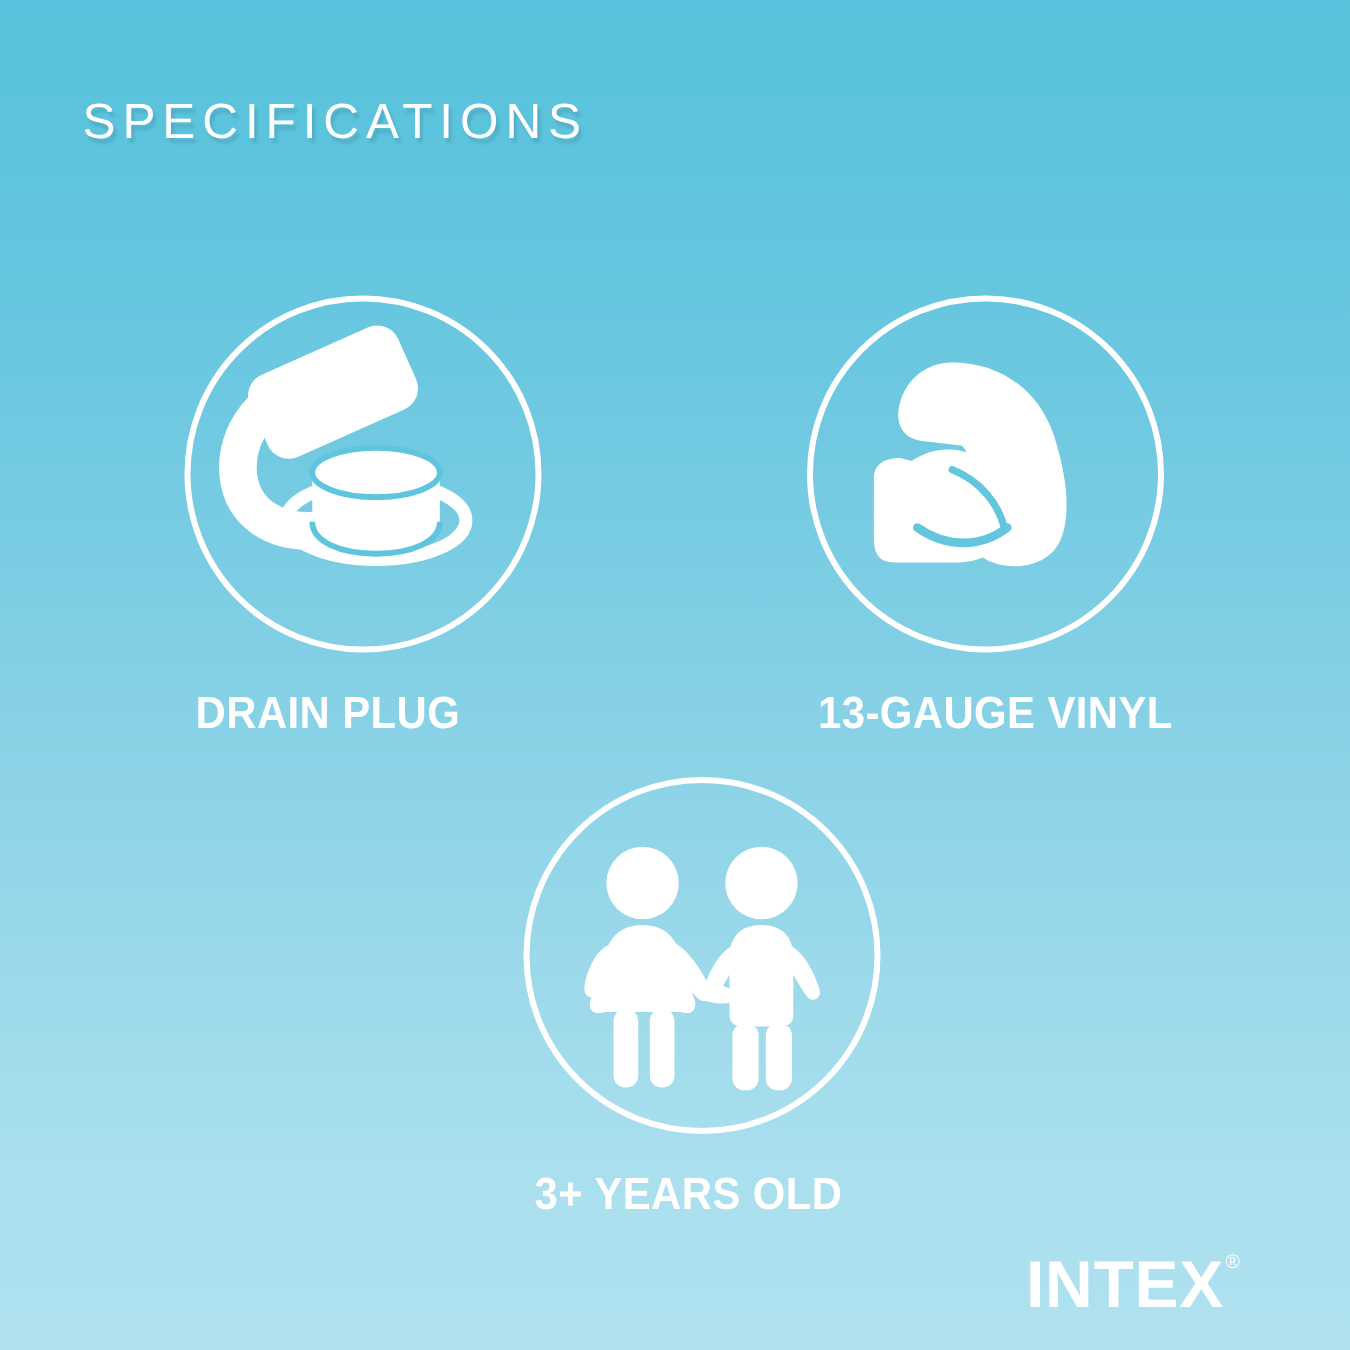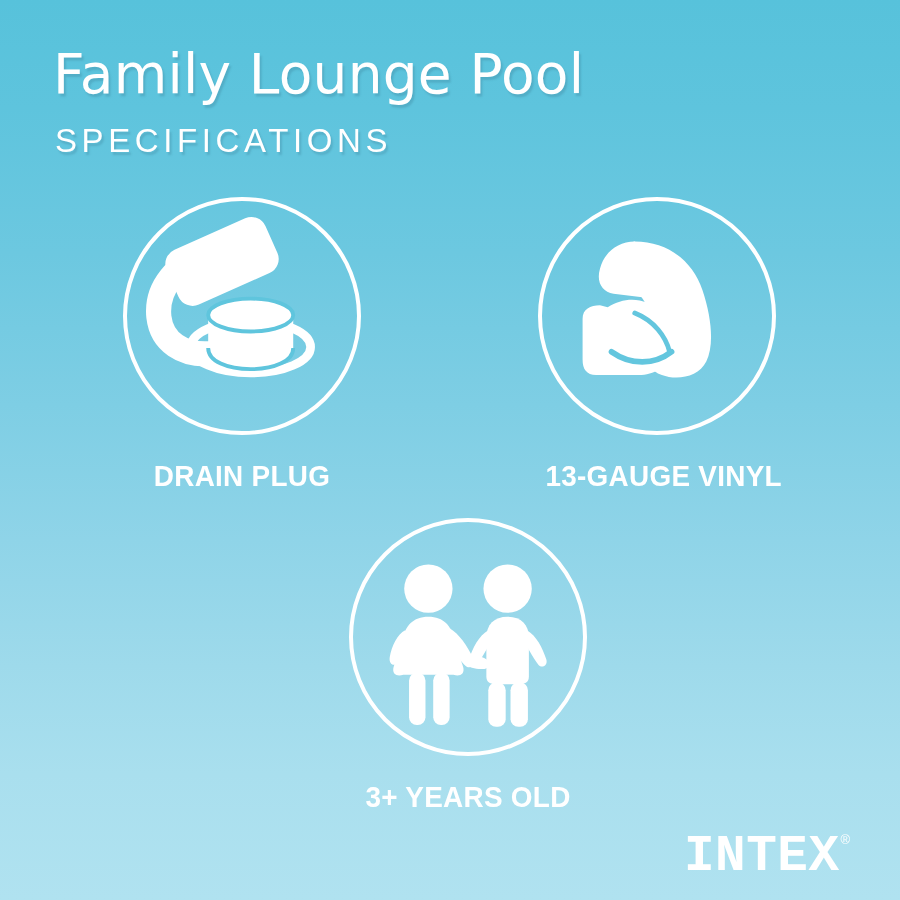--- a/index.html
+++ b/index.html
@@ -57,21 +57,20 @@
     letter-spacing: 4.6px;
     color: #ffffff;
     text-shadow: 2px 3px 2px rgba(60,130,155,0.33);
     white-space: nowrap;
   }
 
   
   .feature {
     position: absolute;
     width: 240px;
-    text-align: center;
   }
   #feature-drain-plug   { left: 122px; top: 197px; }
   #feature-vinyl        { left: 537px; top: 197px; }
   #feature-age          { left: 348px; top: 518px; }
 
   .circle-badge {
     position: relative;
     width: 238px;
     height: 238px;
     border: 4px solid #ffffff;
@@ -102,22 +101,22 @@
 
   
   #brand-logo {
     position: absolute;
     left: 684px;
     top: 833px;
     width: 172px;
     height: 48px;
   }
   .brand-word {
-    font-family: Liberation Mono, monospace;
-    font-size: 51px;
+    font-family: Liberation Sans, sans-serif;
+    font-size: 44px;
     line-height: 48px;
     font-weight: bold;
     letter-spacing: 0.5px;
     color: #ffffff;
     display: inline-block;
   }
   .brand-reg {
     font-family: "Liberation Sans", sans-serif;
     font-size: 13px;
     line-height: 13px;
@@ -128,21 +127,20 @@
     left: 1px;
     display: inline-block;
   }
 </style>
 </head>
 <body>
 
 <div id="spec-page">
 
   <div class="header-block">
-    <h1 class="main-title">Family Lounge Pool</h1>
     <div class="sub-title">SPECIFICATIONS</div>
   </div>
 
   <div class="feature" id="feature-drain-plug">
     <div class="circle-badge">
       <svg viewBox="0 0 238 238">
 
         <ellipse cx="128" cy="151" rx="62" ry="27" fill="none" stroke="#ffffff" stroke-width="9"></ellipse>
 
         <path d="M 88 56 C 50 62 30 92 33 120 C 36 146 58 160 86 158 L 108 157" fill="none" stroke="#ffffff" stroke-width="26" stroke-linecap="round"></path>

